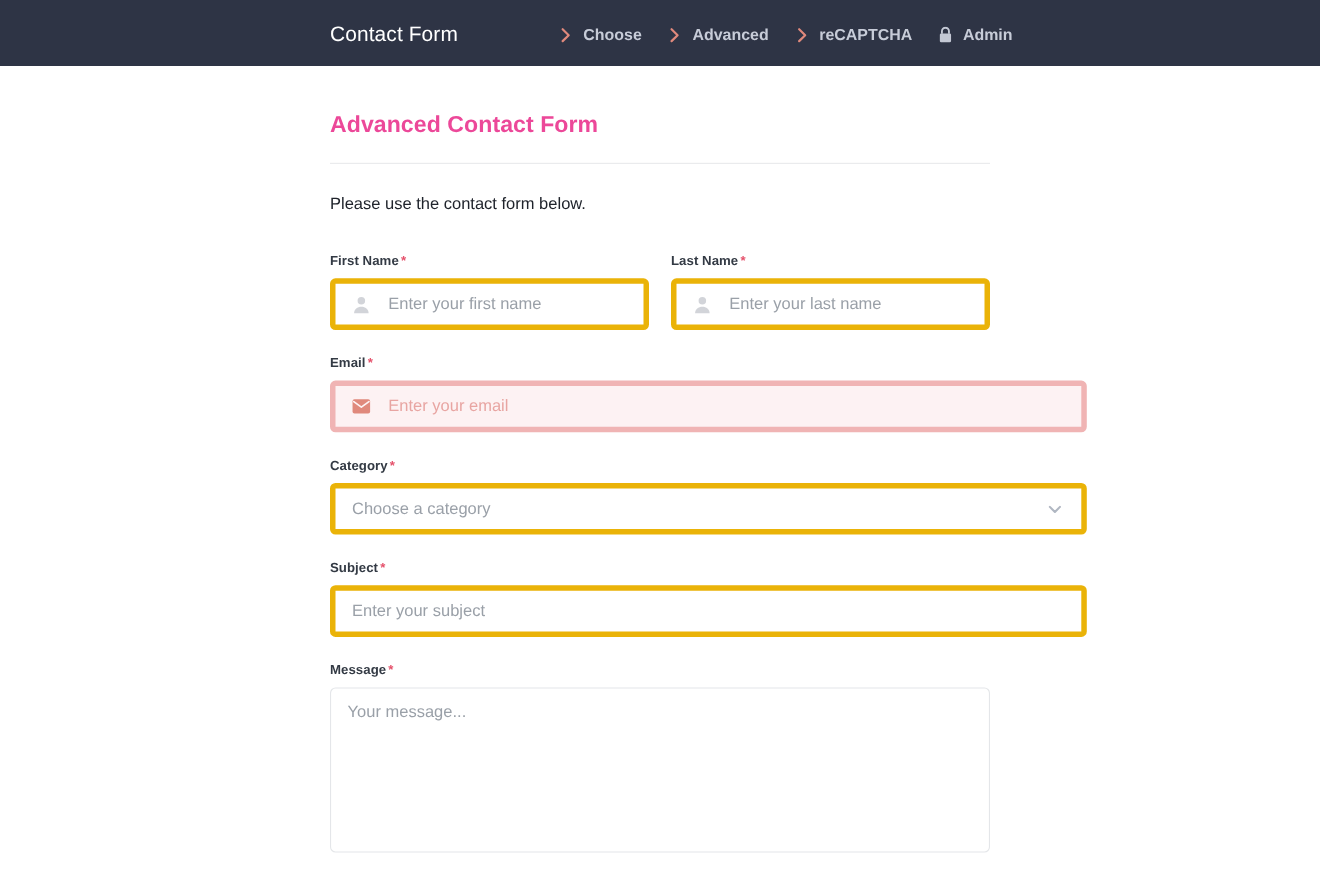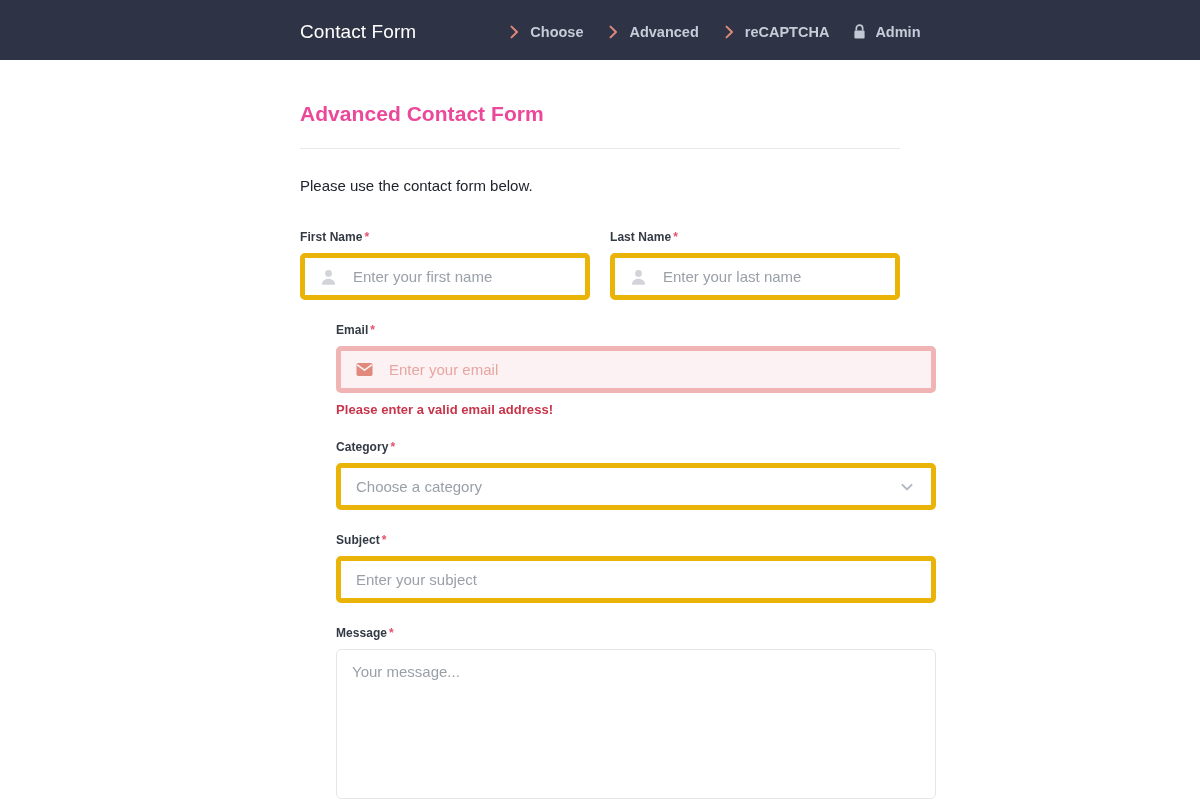--- a/index.html
+++ b/index.html
@@ -91,21 +91,21 @@
   }
 
   
   .row {
     display: flex;
     gap: 20px;
     margin-bottom: 0;
   }
   .field { margin-bottom: 23px; }
   .field.half { width: 290px; }
-  .field.full { width: 600px; margin-left: 36px; }
+  .field.full { width: 688px; }
 
   .flabel {
     display: block;
     font-size: 12px;
     font-weight: bold;
     color: #333a44;
     margin-bottom: 9px;
     letter-spacing: 0.05px;
   }
   .req {
@@ -291,21 +291,20 @@
       </label>
       <div class="ctrl has-icon error">
         <span class="left-icon">
           <svg width="17" height="14" viewBox="0 0 17 14" fill="none">
             <rect x="0.5" y="0.5" width="16" height="13" rx="1.8" fill="#e0897c"></rect>
             <path d="M1.6 2.6 L8.5 7.6 L15.4 2.6" stroke="#fdf2f3" stroke-width="1.6" fill="none" stroke-linecap="round" stroke-linejoin="round"></path>
           </svg>
         </span>
         <input type="text" value="" placeholder="Enter your email" style="">
       </div>
-      <div class="err-msg">Please enter a valid email address!</div>
     </div>
 
     <div class="field full">
       <label class="flabel">
         <span>Category</span><span class="req">*</span>
       </label>
       <div class="ctrl">
         <div class="fakeselect">
           <span class="fakeselect-text">Choose a category</span>
         </div>

